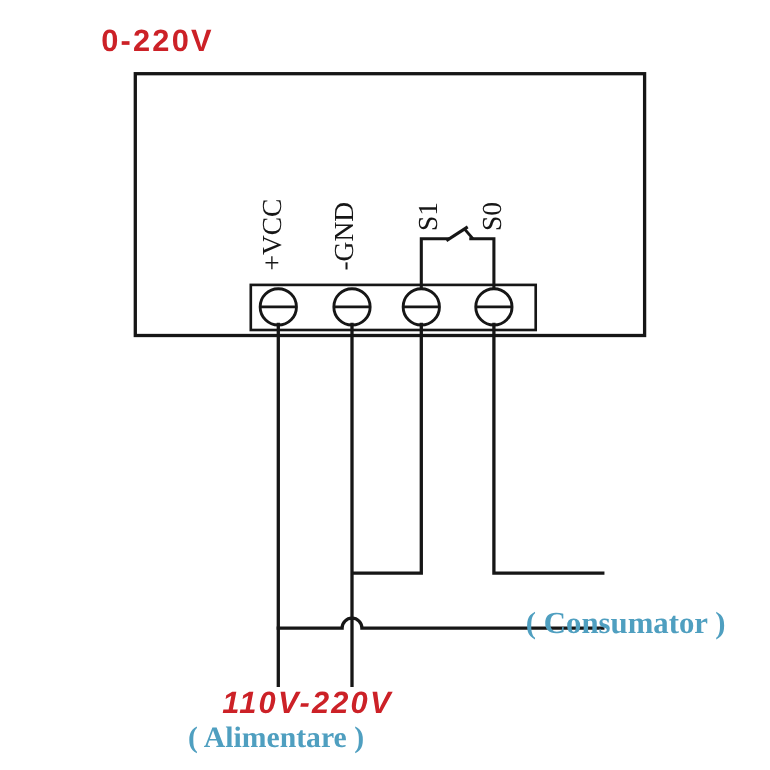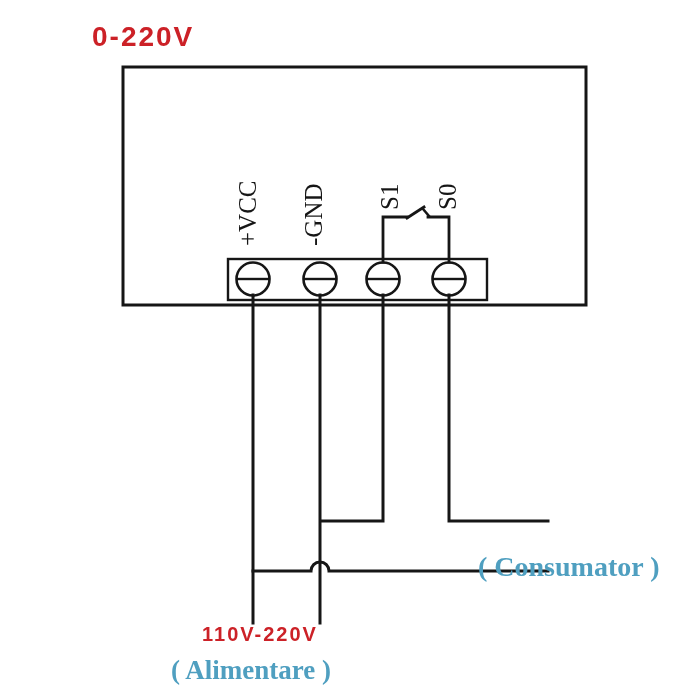--- a/index.html
+++ b/index.html
@@ -27,21 +27,21 @@
     letter-spacing:2px;
   }
   .label-blue{
     font-family:"Liberation Serif", serif;
     font-weight:bold;
     color:var(--accent-blue);
   }
   .range-top{left:92px;top:21px;font-size:28px;}
   .title-top{left:232px;top:21px;font-size:30px;}
   .consumer{left:478px;top:527px;font-size:28px;margin-top:24px;}
-  .supply-voltage{left:202px;top:623px;font-size:20px;}
+  .supply-voltage{left:202px;top:623px;font-size:28px;font-style:italic;}
   .supply-name{left:171px;top:655px;font-size:27px;}
   .tlabel{
     position:absolute;
     font-family:"Liberation Serif", serif;
     font-size:25px;
     line-height:30px;
     color:var(--line);
     white-space:nowrap;
     transform:rotate(-90deg);
     transform-origin:0 0;

